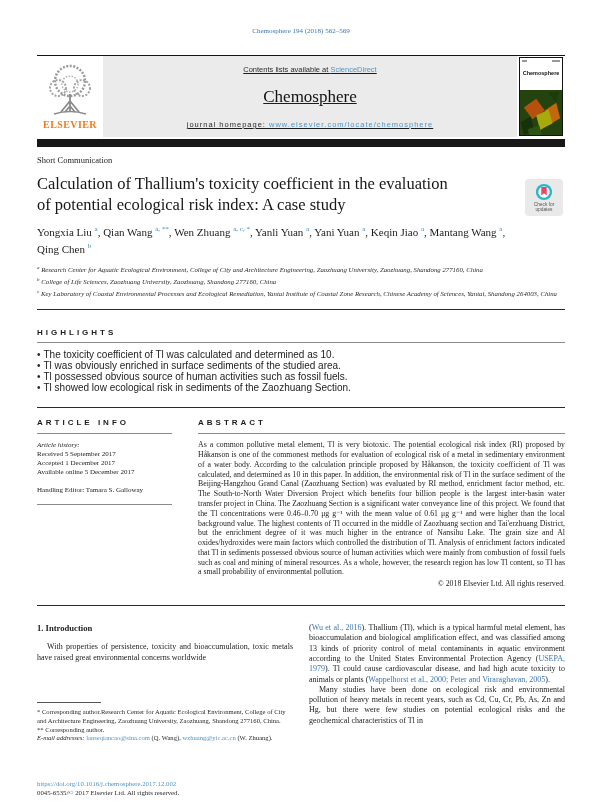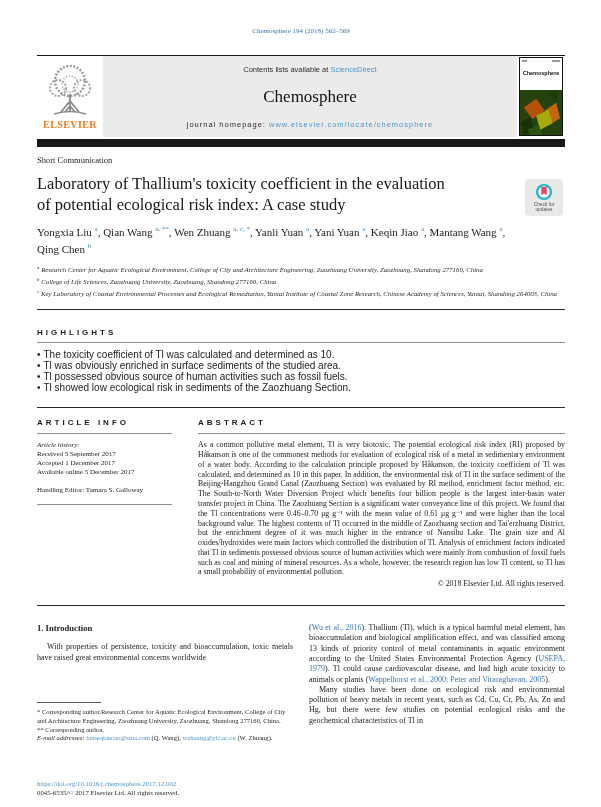--- a/index.html
+++ b/index.html
@@ -12,21 +12,21 @@
   .top-rule{margin-top:20px;border-top:1.5px solid #141414;}
 
   
   .header-box{height:81px;display:flex;background:#ebebeb;}
   .logo-cell{width:66px;background:#fff;display:flex;flex-direction:column;
              align-items:center;justify-content:flex-start;padding-top:6px;}
   .elsevier-word{font-size:10px;letter-spacing:.4px;color:#ee7b18;font-weight:bold;
                  font-family:"Liberation Serif",serif;margin-top:1px;}
   .center-cell{flex:1;display:flex;flex-direction:column;justify-content:space-between;
                text-align:center;padding:9px 4px 8px 4px;box-sizing:border-box;
-               font-family:"Liberation Sans","DejaVu Sans",sans-serif;}
+               font-family:"Liberation Sans","DejaVu Sans",sans-serif;text-decoration:underline;}
   .contents-line{font-size:7.5px;color:#2b2b2b;}
   .link-light{color:#4e95c8;text-decoration:none;cursor:pointer;}
   .journal-title{font-family:"Liberation Serif","DejaVu Serif",serif;font-size:17px;color:#111;}
   .homepage-line{font-size:7.5px;letter-spacing:1px;color:#2b2b2b;}
   .cover-cell{width:48px;background:#fff;display:flex;align-items:center;justify-content:center;}
   .cover{width:44px;height:79px;border:1px solid #111;box-sizing:border-box;background:#fff;
          display:flex;flex-direction:column;}
   .cover-top{height:32px;position:relative;}
   .cover-tick{position:absolute;top:2px;height:2px;background:#999;}
   .cover-title{font-family:"Liberation Sans",sans-serif;font-weight:bold;font-size:5.5px;
@@ -131,21 +131,21 @@
         </svg>
       </div>
     </div>
   </div>
 
   <div class="black-bar"></div>
 
   <div class="doc-type">Short Communication</div>
 
   <div class="title">
-    <div>Laboratory of Thallium's toxicity coefficient in the evaluation</div>
+    <div>Calculation of Thallium's toxicity coefficient in the evaluation</div>
     <div>of potential ecological risk index: A case study</div>
   </div>
 
   <div class="check-badge">
     <svg width="18" height="18" viewBox="0 0 20 20">
       <circle cx="10" cy="10" r="9" fill="#29b6c5"></circle>
       <circle cx="10" cy="10" r="6.3" fill="#ffffff"></circle>
       <path d="M7 4.5 h6 v9.5 l-3 -2.6 -3 2.6 z" fill="#e8436a"></path>
     </svg>
     <div class="check-text">

